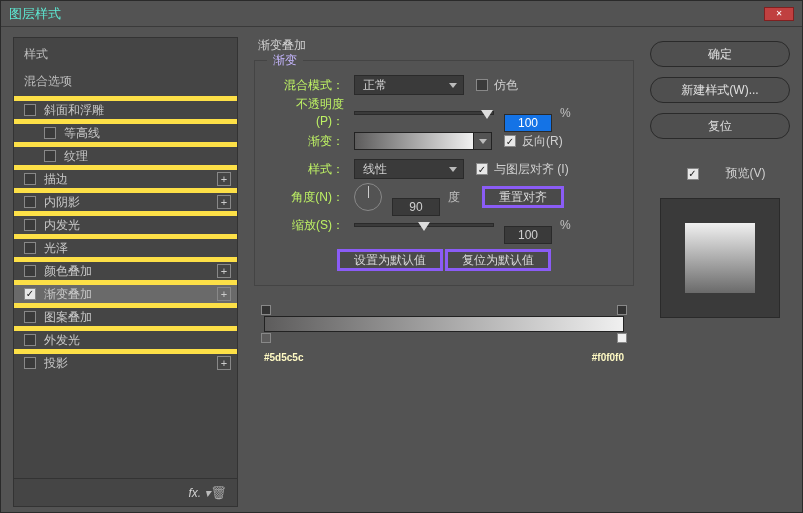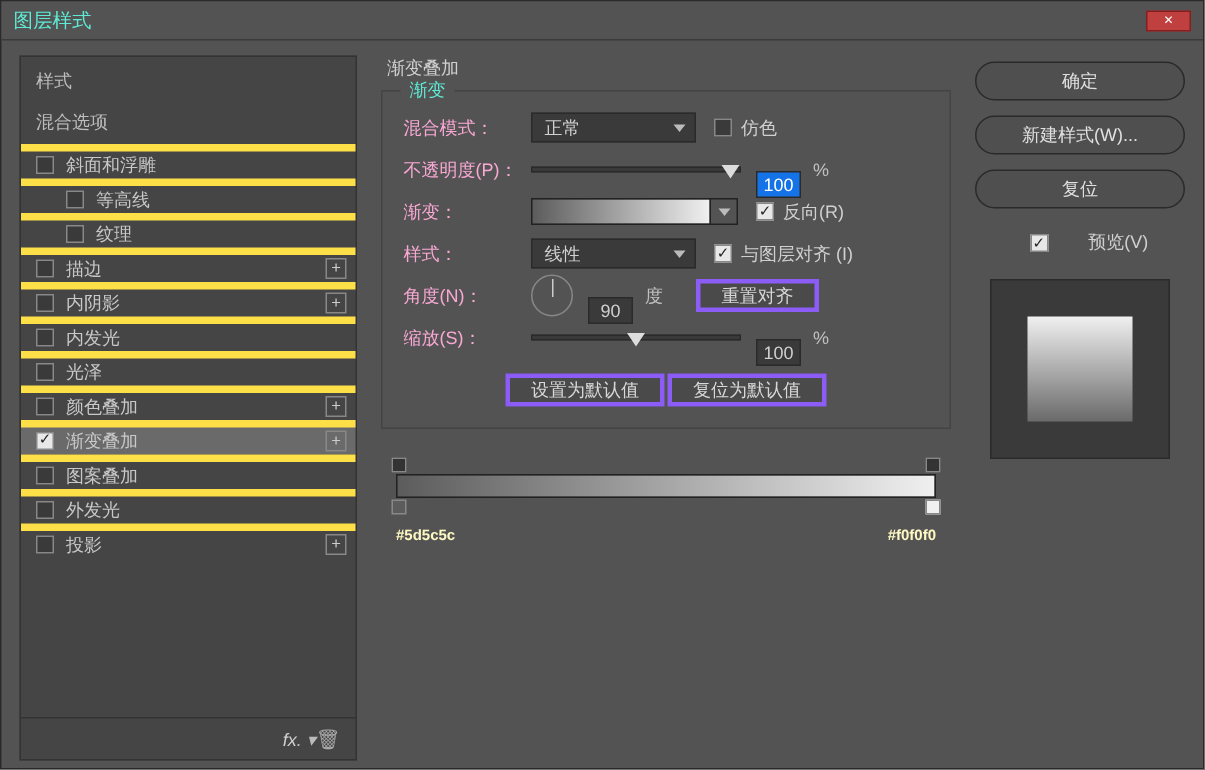--- a/index.html
+++ b/index.html
@@ -20,28 +20,28 @@
 .cb.checked{background:#e8e8e8;}
 .cb.checked::after{content:"✓";color:#222;font-size:10px;line-height:1;}
 .style-label{flex:1;color:#c8c8c8;}
 .plus{width:14px;height:14px;border:1px solid #888;display:flex;align-items:center;justify-content:center;font-size:11px;color:#ccc;}
 .left-footer{height:28px;border-top:1px solid #333;display:flex;align-items:center;justify-content:flex-end;padding:0 10px;}
 .fx{font-style:italic;color:#bbb;}
 .trash{color:#aaa;font-size:13px;}
 .mid-panel{flex:1;padding:0 6px;}
 .group-title{color:#d0d0d0;padding-left:4px;}
 .fieldset{border:1px solid #444;margin-top:6px;padding:10px 14px 14px 14px;position:relative;}
-.legend{position:absolute;top:-9px;left:12px;background:#535353;padding:0 6px;color:#5eead4;}
+.legend{position:absolute;top:-9px;left:12px;background:#535353;padding:0 6px;color:#c4b5fd;}
 .form-row{display:flex;align-items:center;height:28px;}
-.form-lbl{width:85px;color:#f9a8d4;}
+.form-lbl{width:85px;text-align:right;padding-right:10px;color:#bef264;}
 .dd{height:20px;background:#3a3a3a;border:1px solid #2a2a2a;display:flex;align-items:center;padding:0 8px;position:relative;min-width:110px;}
 .dd::after{content:"";position:absolute;right:6px;top:7px;border-left:4px solid transparent;border-right:4px solid transparent;border-top:5px solid #bbb;}
 .slider{height:4px;background:#3a3a3a;border:1px solid #2a2a2a;position:relative;flex:1;margin-right:10px;max-width:140px;}
 .thumb{position:absolute;width:0;height:0;border-left:6px solid transparent;border-right:6px solid transparent;border-top:9px solid #ddd;top:-2px;}
-.numbox{width:30px;height:18px;background:#3a3a3a;border:1px solid #2a2a2a;color:#d0d0d0;text-align:center;line-height:16px;margin-top:20px;}
+.numbox{width:48px;height:18px;background:#3a3a3a;border:1px solid #2a2a2a;color:#d0d0d0;text-align:center;line-height:16px;margin-top:20px;}
 .numbox.sel{background:#1473e6;color:#fff;}
 .unit{margin-left:8px;color:#c0c0c0;}
 .side-cb{width:12px;height:12px;border:1px solid #888;margin:0 6px 0 12px;background:#e8e8e8;display:flex;align-items:center;justify-content:center;}
 .side-cb::after{content:"✓";color:#222;font-size:10px;}
 .side-cb.empty{background:#3a3a3a;}
 .side-cb.empty::after{content:"";}
 .grad-sw{width:120px;height:18px;background:linear-gradient(to right,#5d5c5c,#f0f0f0);border:1px solid #222;}
 .grad-dd{width:18px;height:18px;border:1px solid #222;border-left:none;display:flex;align-items:center;justify-content:center;}
 .grad-dd::after{content:"";border-left:4px solid transparent;border-right:4px solid transparent;border-top:5px solid #bbb;}
 .angle-dial{width:28px;height:28px;border:1px solid #888;border-radius:50%;margin-right:10px;position:relative;}
@@ -49,21 +49,21 @@
 .btn{height:22px;padding:0 14px;border:3px solid #8b5cf6;background:#4a4a4a;display:inline-flex;align-items:center;justify-content:center;color:#d8d8d8;cursor:default;}
 .btn-row{display:flex;gap:2px;justify-content:center;margin-top:10px;}
 .grad-editor{margin-top:30px;padding:0 10px;}
 .grad-bar{height:16px;background:linear-gradient(to right,#5d5c5c,#f0f0f0);border:1px solid #222;position:relative;}
 .stop-top{position:absolute;top:-12px;width:10px;height:10px;background:#333;border:1px solid #888;}
 .stop-bot{position:absolute;bottom:-12px;width:10px;height:10px;border:1px solid #888;}
 .hex-row{display:flex;justify-content:space-between;margin-top:20px;}
 .hex{color:#fef9c3;font-weight:bold;font-size:10px;}
 .right-panel{width:140px;display:flex;flex-direction:column;gap:10px;padding-top:4px;}
 .rbtn{height:26px;border:1px solid #2a2a2a;border-radius:13px;display:flex;align-items:center;justify-content:center;color:#e0e0e0;background:#4f4f4f;cursor:default;}
-.prev-row{display:flex;align-items:center;justify-content:center;gap:21px;margin-top:4px;}
+.prev-row{display:flex;align-items:center;justify-content:center;gap:21px;margin-top:16px;}
 .preview-box{width:120px;height:120px;background:#3a3a3a;border:1px solid #2a2a2a;margin:6px auto 0;display:flex;align-items:center;justify-content:center;}
 .preview-inner{width:70px;height:70px;background:linear-gradient(to bottom,#f0f0f0,#6a6a6a);}
 </style>
 </head>
 <body>
 
 <div class="window">
   <div class="titlebar">
     <span class="title">图层样式</span>
     <div class="close-btn">✕</div>

